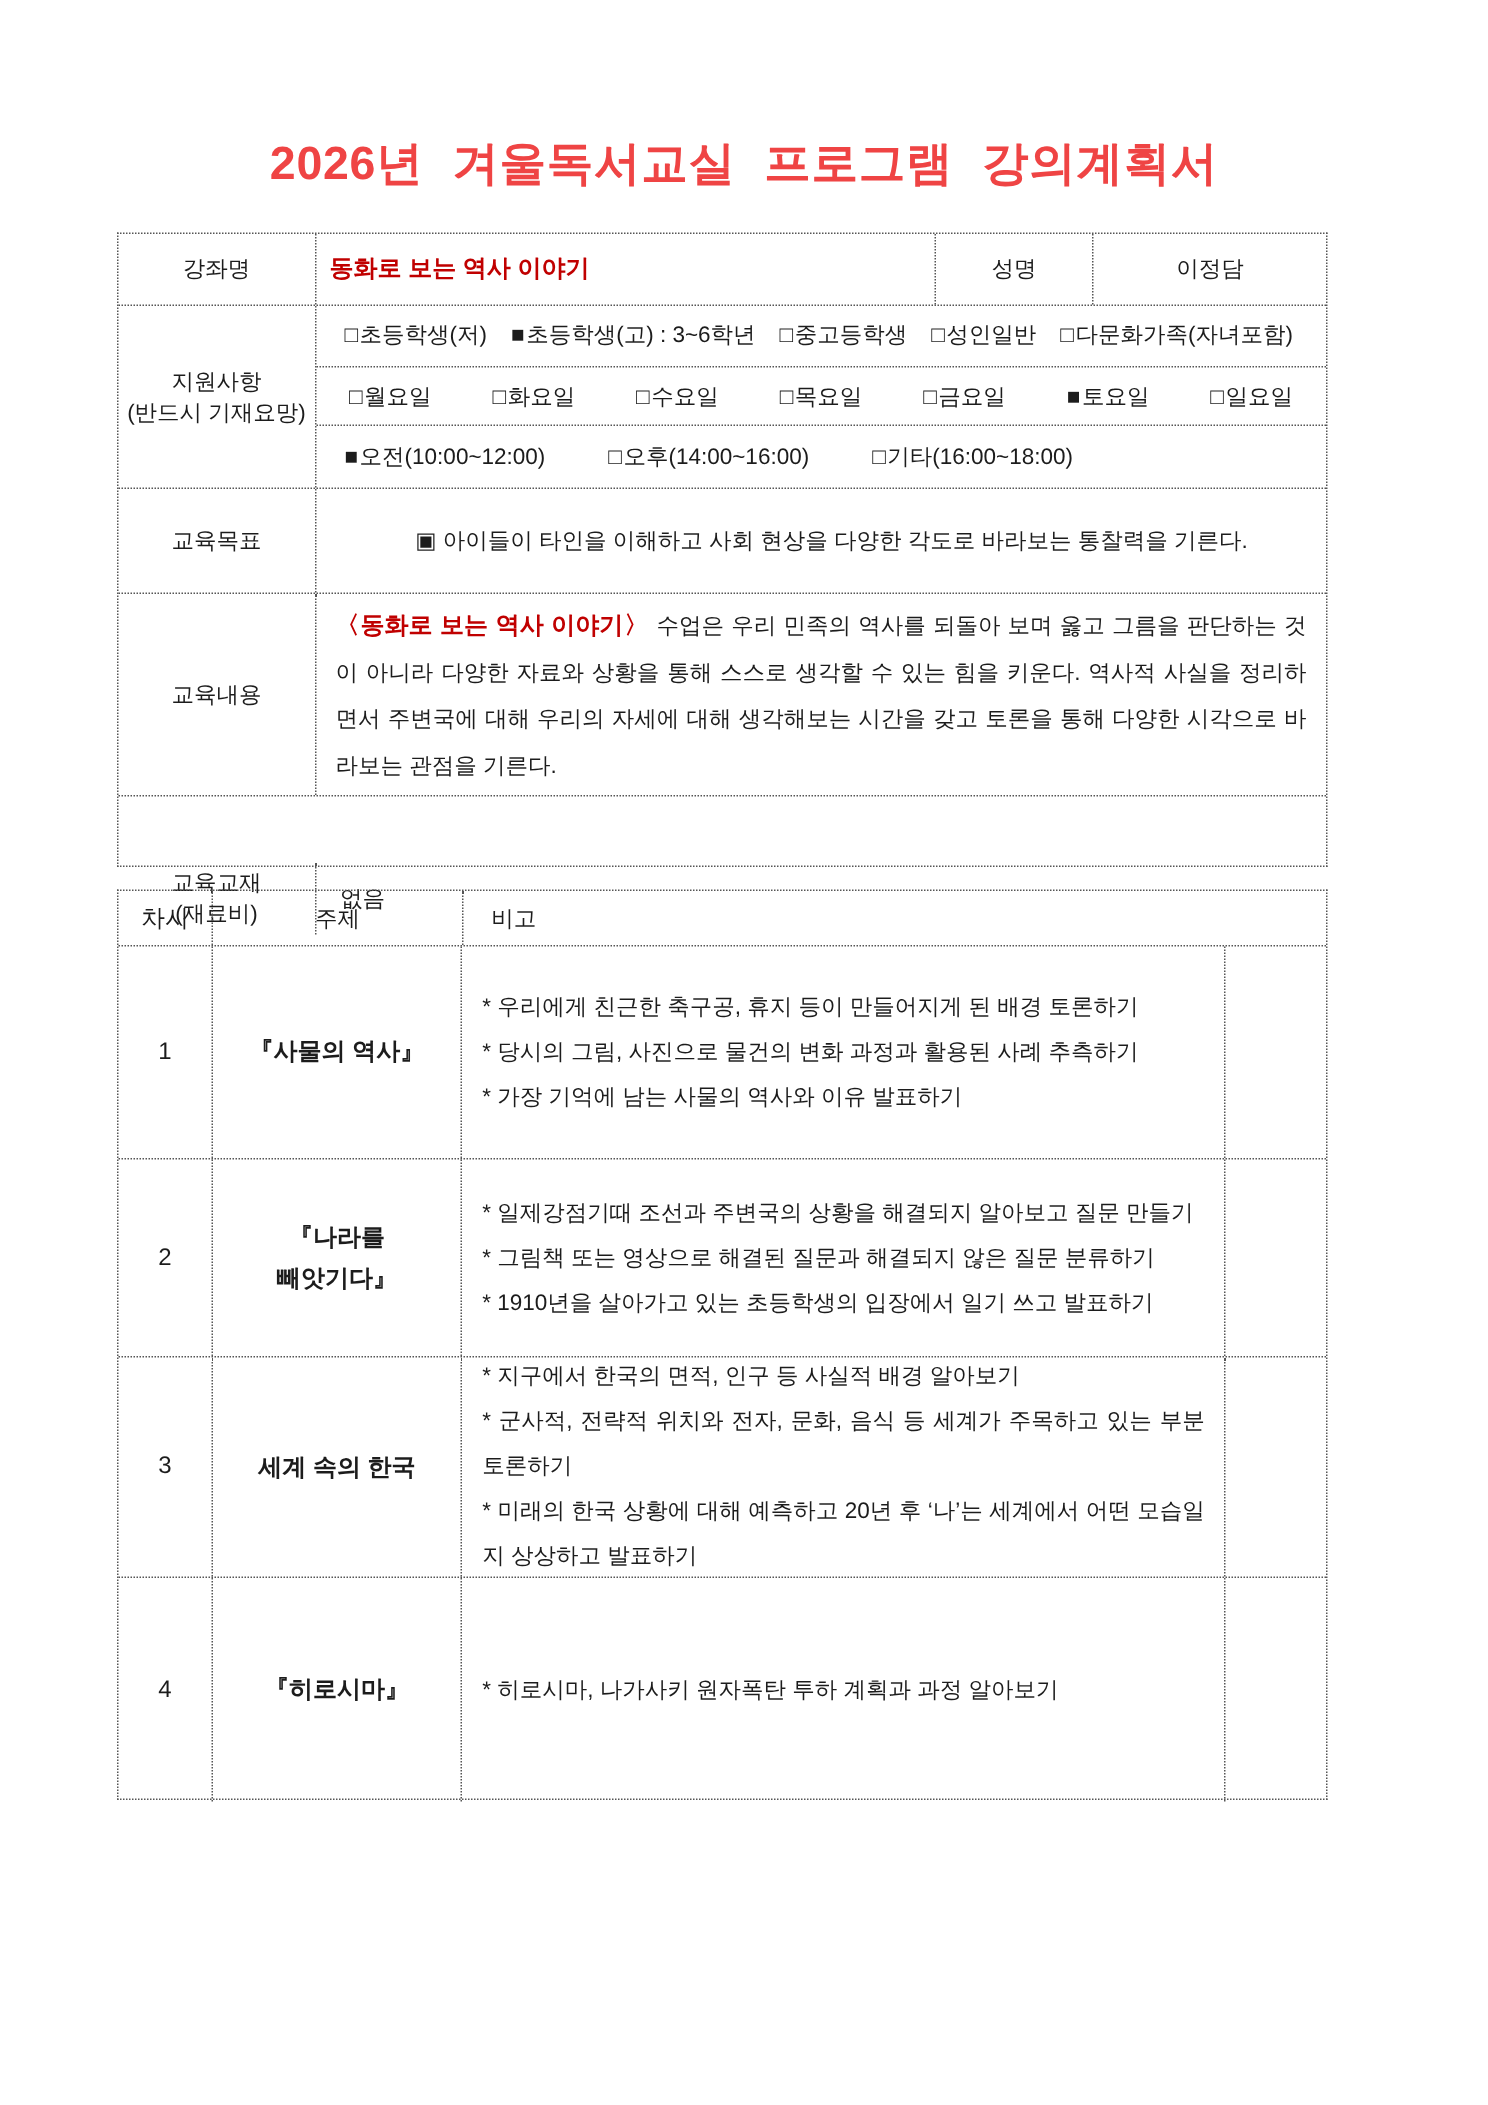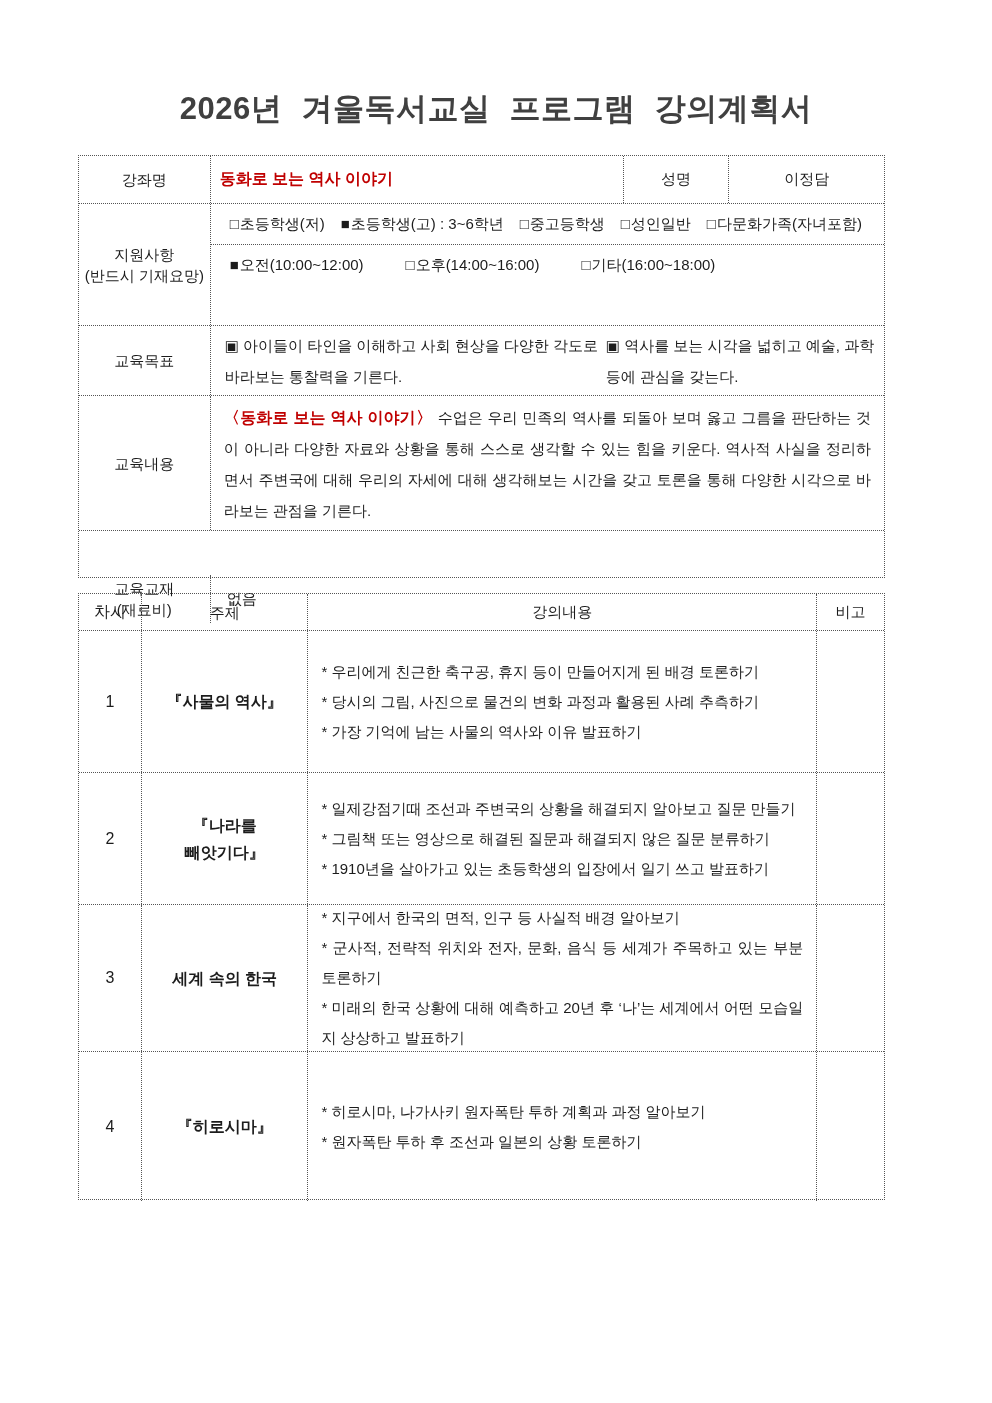--- a/index.html
+++ b/index.html
@@ -10,21 +10,21 @@
     font-family: "Liberation Sans", "DejaVu Sans", sans-serif;
     color: #1c1c1c;
   }
   .page { position: relative; width: 992px; height: 1403px; overflow: hidden; }
 
   .page-title {
     position: absolute; left: 0; top: 88px; width: 992px;
     text-align: center;
     font-size: 31px; font-weight: bold;
     letter-spacing: 0.5px; word-spacing: 10px;
-    color: #404040;
+    color: #ef4444;
   }
 
   .tbl {
     position: absolute; left: 78px; width: 807px;
     border: 1px dotted #555;
     font-size: 15px;
   }
   #info-table { top: 155px; height: 423px; }
   #schedule-table { top: 593px; height: 607px; }
 
@@ -105,33 +105,41 @@
         </div>
       </div>
       <div class="cell support-rows">
         <div class="sub-row sub-grades">
             <span class="cb-item"><span class="cb-glyph">□</span>초등학생(저)</span>
             <span class="cb-item"><span class="cb-glyph">■</span>초등학생(고) : 3~6학년</span>
             <span class="cb-item"><span class="cb-glyph">□</span>중고등학생</span>
             <span class="cb-item"><span class="cb-glyph">□</span>성인일반</span>
             <span class="cb-item"><span class="cb-glyph">□</span>다문화가족(자녀포함)</span>
           </div>
+        <div class="sub-row sub-days">
+            <span class="cb-item"><span class="cb-glyph">□</span>월요일</span>
+            <span class="cb-item"><span class="cb-glyph">□</span>화요일</span>
+            <span class="cb-item"><span class="cb-glyph">□</span>수요일</span>
+            <span class="cb-item"><span class="cb-glyph">□</span>목요일</span>
+            <span class="cb-item"><span class="cb-glyph">□</span>금요일</span>
+            <span class="cb-item"><span class="cb-glyph">■</span>토요일</span>
+            <span class="cb-item"><span class="cb-glyph">□</span>일요일</span>
+          </div>
         <div class="sub-row sub-times">
             <span class="cb-item"><span class="cb-glyph">■</span>오전(10:00~12:00)</span>
             <span class="cb-item"><span class="cb-glyph">□</span>오후(14:00~16:00)</span>
             <span class="cb-item"><span class="cb-glyph">□</span>기타(16:00~18:00)</span>
           </div>
       </div>
     </div>
 
     <div class="row r-goal">
       <div class="cell w-label c-center">교육목표</div>
       <div class="cell goal-cell c-vcenter">
           <div class="goal-line">▣ 아이들이 타인을 이해하고 사회 현상을 다양한 각도로 바라보는 통찰력을 기른다.</div>
-          <div class="goal-line">▣ 역사를 보는 시각을 넓히고 예술, 과학 등에 관심을 갖는다.</div>
         </div>
     </div>
 
     <div class="row r-content">
       <div class="cell w-label c-center">교육내용</div>
       <div class="cell content-cell">
         <p class="content-text"><span class="content-intro">〈동화로 보는 역사 이야기〉</span><span> 수업은 우리 민족의 역사를 되돌아 보며 옳고 그름을 판단하는 것이 아니라 다양한 자료와 상황을 통해 스스로 생각할 수 있는 힘을 키운다. 역사적 사실을 정리하면서 주변국에 대해 우리의 자세에 대해 생각해보는 시간을 갖고 토론을 통해 다양한 시각으로 바라보는 관점을 기른다.</span></p>
       </div>
     </div>
 
@@ -144,21 +152,20 @@
       </div>
       <div class="cell material-cell c-vcenter">없음</div>
     </div>
 
   </div>
 
   <div class="tbl" id="schedule-table">
     <div class="row r-head">
       <div class="cell t2-no c-center t2-head">차시</div>
       <div class="cell t2-topic c-center t2-head" style="font-weight:normal;font-size:15px;">주제</div>
-      <div class="cell t2-content c-center t2-head" style="align-items:center;">강의내용</div>
       <div class="cell t2-note c-center t2-head">비고</div>
     </div>
     <div>
   <div class="row t2-row t2-row-1">
     <div class="cell t2-no c-center">1</div>
     <div class="cell t2-topic c-center">
             <div>『사물의 역사』</div>
           </div>
     <div class="cell t2-content">
             <div class="t2-item">* 우리에게 친근한 축구공, 휴지 등이 만들어지게 된 배경 토론하기</div>
@@ -194,20 +201,19 @@
     <div class="cell t2-note c-center"></div>
   </div>
 
   <div class="row t2-row t2-row-4">
     <div class="cell t2-no c-center">4</div>
     <div class="cell t2-topic c-center">
             <div>『히로시마』</div>
           </div>
     <div class="cell t2-content">
             <div class="t2-item">* 히로시마, 나가사키 원자폭탄 투하 계획과 과정 알아보기</div>
-            <div class="t2-item">* 원자폭탄 투하 후 조선과 일본의 상황 토론하기</div>
           </div>
     <div class="cell t2-note c-center"></div>
   </div>
 </div>
   </div>
 
 </div>
 
 </body></html>

